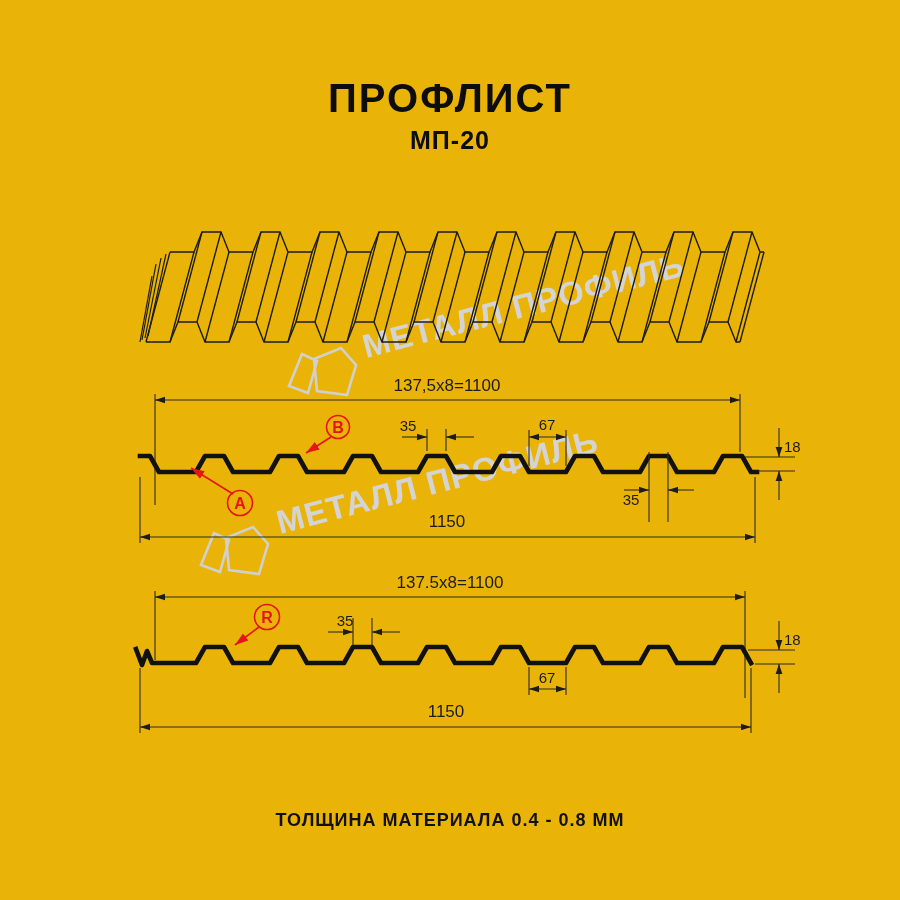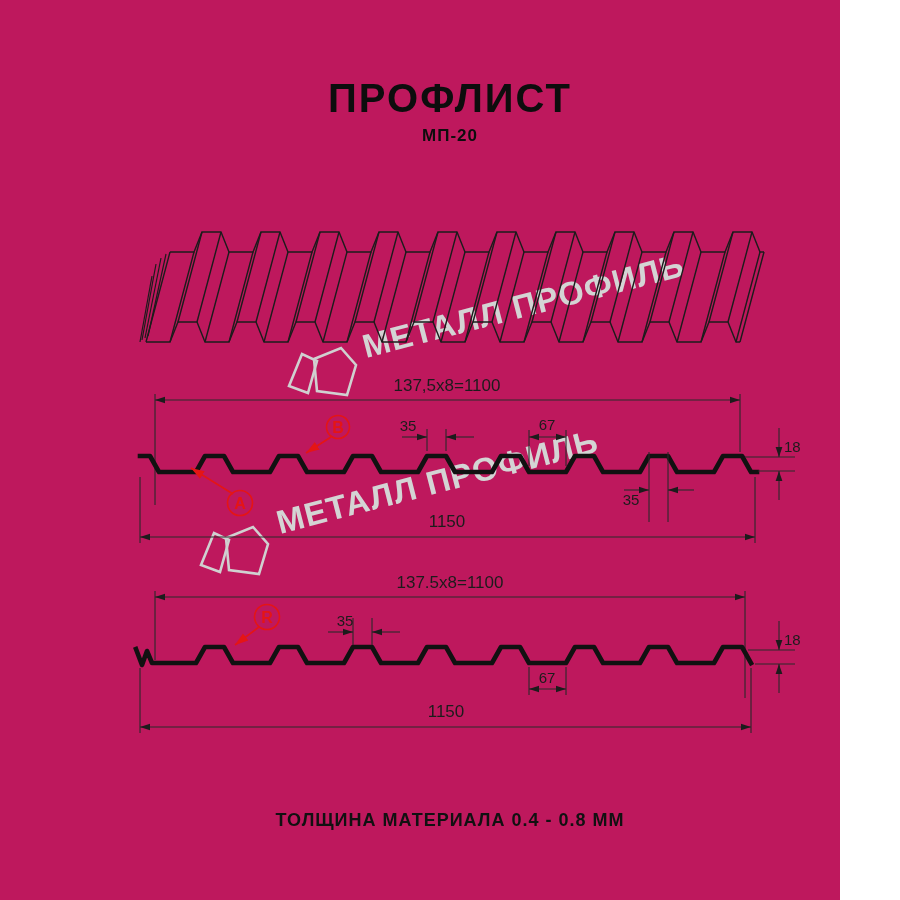--- a/index.html
+++ b/index.html
@@ -1,20 +1,20 @@
 <!DOCTYPE html>
 <html><head>
 <meta charset="utf-8">
 <style>
   html,body{margin:0;padding:0;background:#fff;}
-  .page{position:relative;width:828px;height:900px;background:#be185d;overflow:hidden;
-        font-family:"Liberation Sans",sans-serif;padding-left:12px;}
+  .page{position:relative;width:900px;height:900px;background:#eab308;overflow:hidden;
+        font-family:"Liberation Sans",sans-serif;}
   .hdr{position:absolute;top:76px;left:0;width:900px;text-align:center;color:#0d0d0d;}
   .hdr h1{margin:0;font-size:40px;font-weight:800;letter-spacing:2px;line-height:1.1;}
-  .hdr .sub{margin-top:6px;font-size:17px;font-weight:600;letter-spacing:1px;}
+  .hdr .sub{margin-top:6px;font-size:25px;font-weight:600;letter-spacing:1px;}
   .ftr{position:absolute;top:810px;left:0;width:900px;text-align:center;
        font-size:18px;font-weight:600;letter-spacing:1px;color:#111;}
   svg{position:absolute;top:0;left:0;}
   svg text{font-family:"Liberation Sans",sans-serif;fill:#1c1c1c;}
   .dimtxt{font-size:15px;}
   .dimtxt-lg{font-size:17px;}
   .redtxt{fill:#e51515;font-size:16px;font-weight:600;}
   .wmtxt{fill:#d4d4d4;font-size:33px;font-weight:700;letter-spacing:1px;}
   .thin{stroke:#2a2a2a;stroke-width:1.1;fill:none;}
   .red{stroke:#e51515;stroke-width:1.6;fill:none;}

